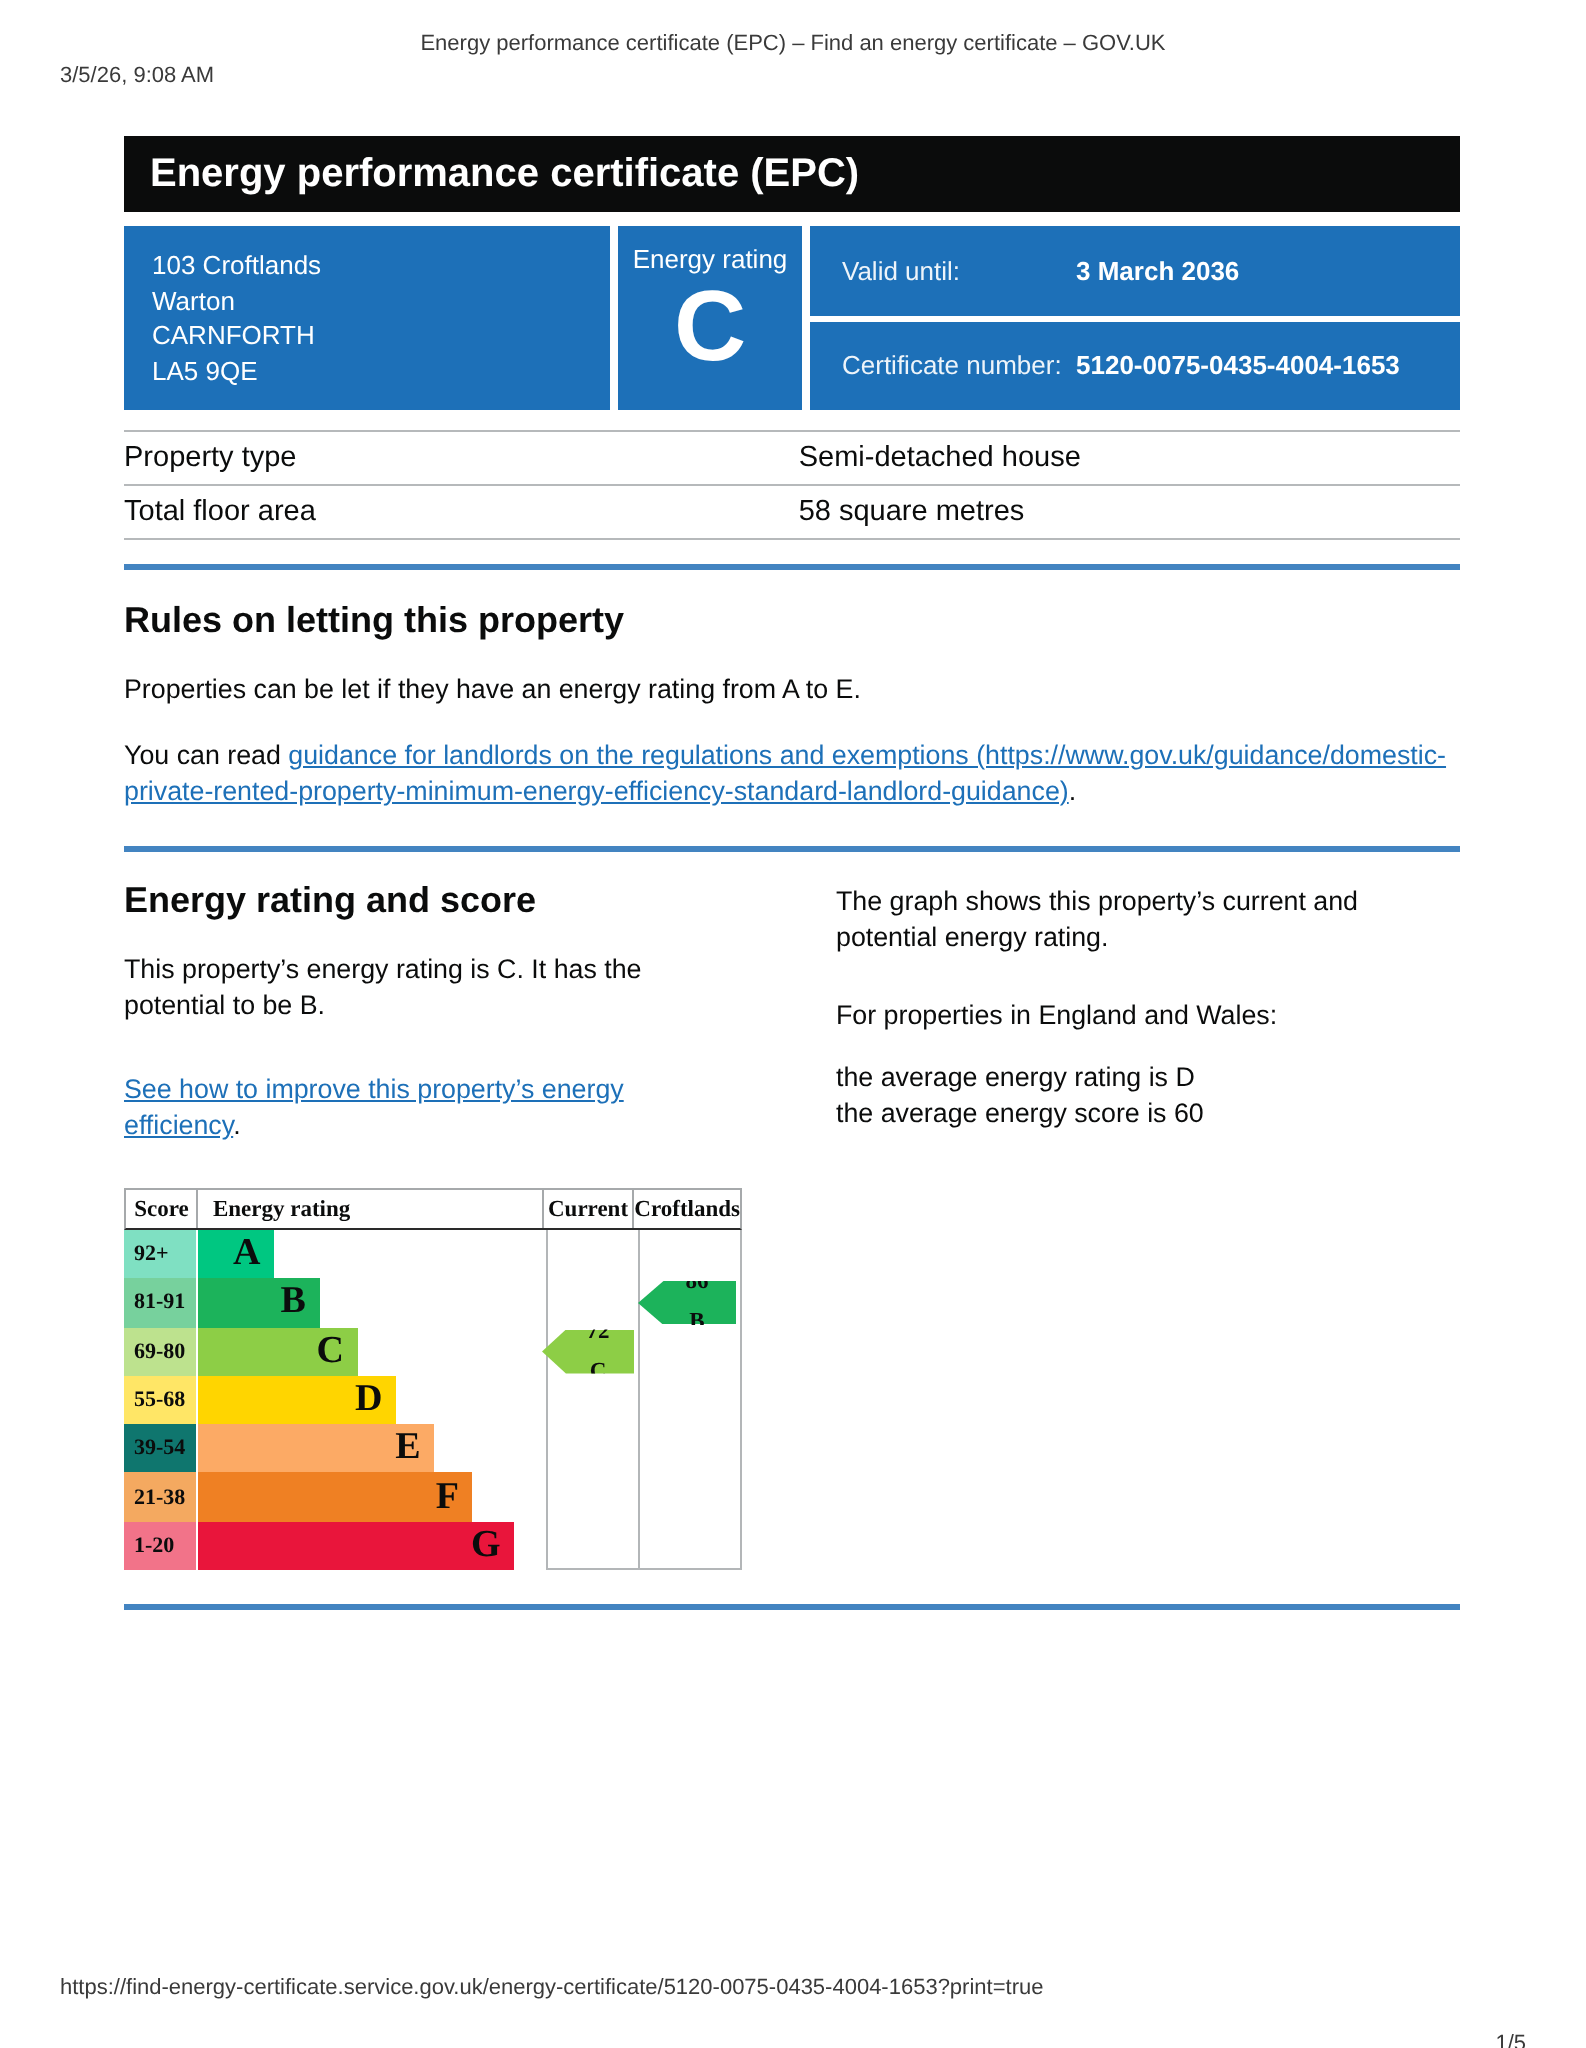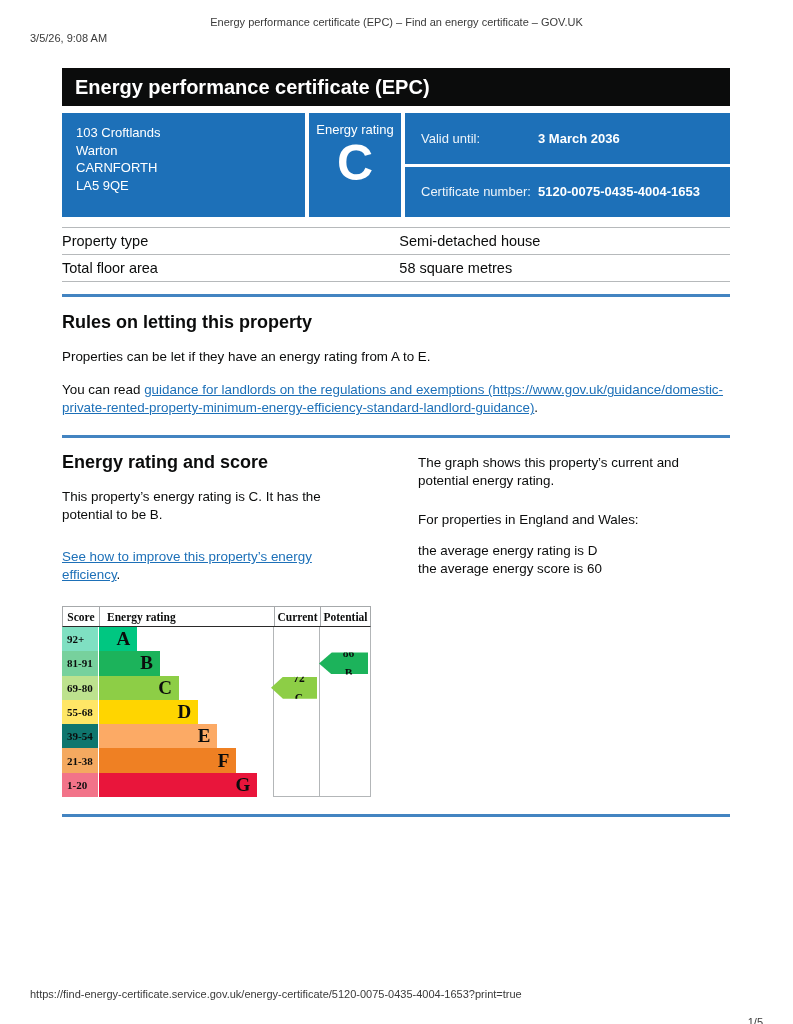--- a/index.html
+++ b/index.html
@@ -13,21 +13,21 @@
   .print-header .ttl { text-align:center; }
   .print-footer { position:absolute; top:988px; left:30px; right:30px; font-size:11px; color:#3a3a3a; }
   .print-footer .url { float:left; }
   .print-footer .pg { float:right;margin-top:28px; }
 
   .content { position:absolute; left:62px; top:68px; width:668px; }
 
   .banner { background:#0b0c0c; color:#fff; height:38px; line-height:38px;
             font-size:20px; font-weight:bold; padding-left:13px; }
 
-  .summary-row { display:flex; gap:4px; margin-top:7px; height:104px;justify-content:space-between; }
+  .summary-row { display:flex; gap:4px; margin-top:7px; height:92px;justify-content:space-between; }
   .addr-box { width:243px; background:#1d70b8; color:#fff; font-size:13px; line-height:17.5px; padding:11px 14px; }
   .rating-box { width:92px; background:#1d70b8; color:#fff; text-align:center; padding-top:9px; }
   .rating-box .lbl { font-size:13px; }
   .rating-box .big { font-size:50px; font-weight:bold; line-height:52px; }
   .meta-col { flex:1; display:flex; flex-direction:column; gap:3px; }
   .meta-box { background:#1d70b8; color:#fff; flex:1; display:flex; align-items:center; padding-left:16px; font-size:13px; }
   .meta-box .mlbl { width:117px; color:rgba(255,255,255,0.92); }
   .meta-box .mval { font-weight:bold; }
 
   table.ptable { width:100%; border-collapse:collapse; margin-top:10px; font-size:14.5px; }
@@ -140,21 +140,21 @@
       <div class="col-left">
         <h2 class="sec">Energy rating and score</h2>
         <p class="body">This property’s energy rating is C. It has the potential to be B.</p>
         <p class="body link-p"><a class="lnk">See how to improve this property’s energy efficiency</a><span>.</span></p>
 
         <div class="epc-chart">
           <div class="epc-header">
             <div class="h-score">Score</div>
             <div class="h-rating">Energy rating</div>
             <div class="h-current">Current</div>
-            <div class="h-potential">Potential</div>
+            <div class="h-potential">Croftlands</div>
           </div>
           <div>
               <div class="epc-row">
                 <div class="epc-score" style="background: rgb(127, 224, 194);">92+</div>
                 <div class="epc-barwrap">
                   <div class="epc-bar" style="background: rgb(0, 199, 129); width: 22%;">A</div>
                 </div>
               </div>
               <div class="epc-row">
                 <div class="epc-score" style="background: rgb(119, 209, 157);">81-91</div>

